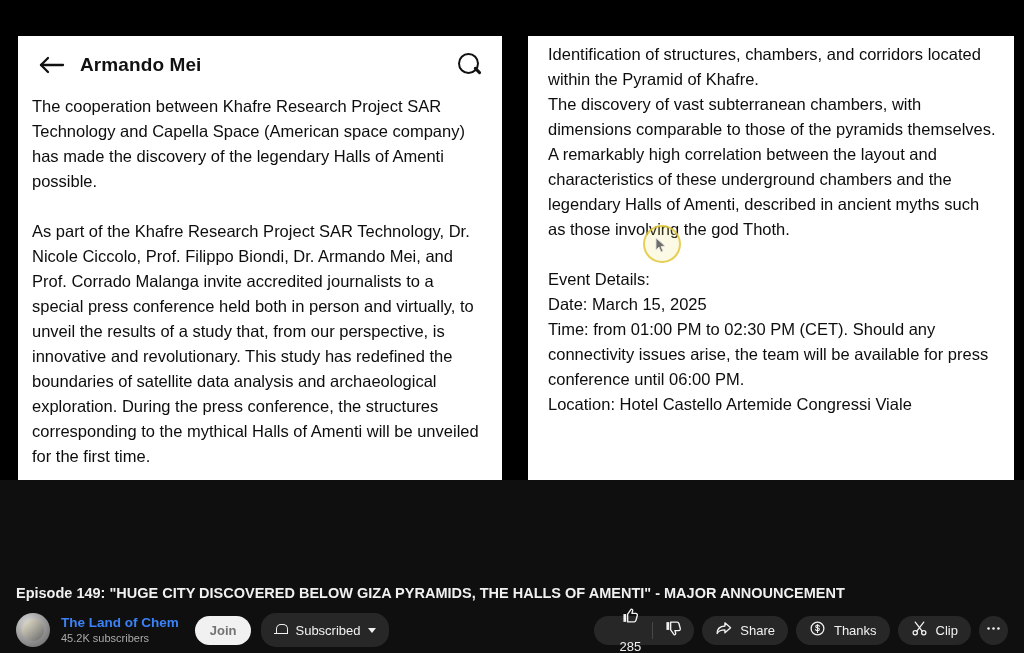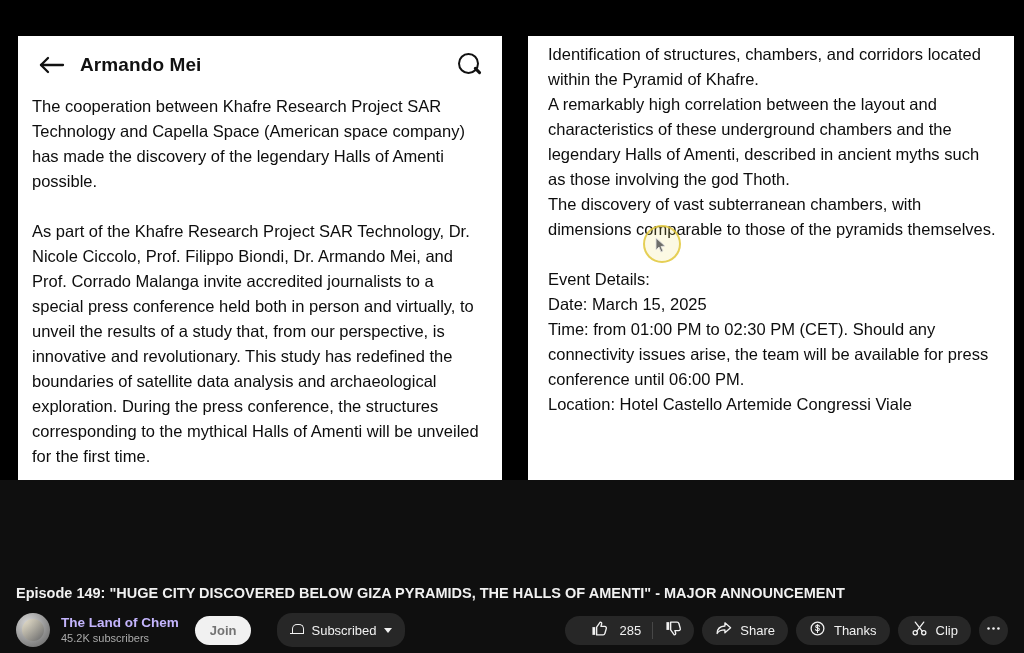--- a/index.html
+++ b/index.html
@@ -200,42 +200,42 @@
   }
   .channel-block {
     margin-left: 11px;
     display: flex;
     flex-direction: column;
     justify-content: center;
   }
   .channel-name {
     font-size: 13.5px;
     font-weight: bold;
-    color: #c4b5fd;
+    color: #3b82f6;
     line-height: 16px;
   }
   .sub-count {
     font-size: 11px;
     color: #aaa;
     line-height: 14px;
   }
   .join-btn {
     margin-left: 16px;
     height: 29px;
     padding: 0 15px;
     border-radius: 15px;
     background: #f1f1f1;
     color: #737373;
     font-size: 13px;
     font-weight: bold;
     display: flex;
     align-items: center;
   }
   .subscribed-btn {
-    margin-left: 26px;
+    margin-left: 10px;
     height: 34px;
     padding: 0 13px;
     border-radius: 15px;
     background: #272727;
     color: #f1f1f1;
     font-size: 13px;
     display: flex;
     align-items: center;
     gap: 7px;
     text-align: right;
@@ -289,20 +289,21 @@
   }
   .pill.lr {
     padding-right: 0;
     gap: 0;
   }
   .pill .seg {
     display: flex;
     align-items: center;
     gap: 12px;
     padding-right: 11px;
+    flex-direction: column;
   }
   .pill .divider {
     width: 1px;
     height: 17px;
     background: #474747;
     margin: 0 0 0 0;
   }
   .pill .seg2 {
     display: flex;
     align-items: center;
@@ -339,22 +340,22 @@
       <div class="doc-body">
         <p>The cooperation between Khafre Research Project SAR Technology and Capella Space (American space company) has made the discovery of the legendary Halls of Amenti possible.</p>
         <p class="spaced">As part of the Khafre Research Project SAR Technology, Dr. Nicole Ciccolo, Prof. Filippo Biondi, Dr. Armando Mei, and Prof. Corrado Malanga invite accredited journalists to a special press conference held both in person and virtually, to unveil the results of a study that, from our perspective, is innovative and revolutionary. This study has redefined the boundaries of satellite data analysis and archaeological exploration. During the press conference, the structures corresponding to the mythical Halls of Amenti will be unveiled for the first time.</p>
         <p class="spaced">Key discoveries to be presented:</p>
       </div>
     </div>
 
     <div class="doc-pane pane-right">
       <div class="doc-body">
         <p>Identification of structures, chambers, and corridors located within the Pyramid of Khafre.</p>
+        <p>The discovery of vast subterranean chambers, with dimensions comparable to those of the pyramids themselves.</p>
         <p>A remarkably high correlation between the layout and characteristics of these underground chambers and the legendary Halls of Amenti, described in ancient myths such as those involving the god Thoth.</p>
-        <p>The discovery of vast subterranean chambers, with dimensions comparable to those of the pyramids themselves.</p>
         <p class="spaced">Event Details:</p>
         <p>Date: March 15, 2025</p>
         <p>Time: from 01:00 PM to 02:30 PM (CET). Should any connectivity issues arise, the team will be available for press conference until 06:00 PM.</p>
         <p>Location: Hotel Castello Artemide Congressi Viale</p>
       </div>
     </div>
 
     <div class="cursor-ring"></div>
     <div class="cursor-pointer">
       <svg width="12" height="16" viewBox="0 0 12 16" aria-hidden="true">

